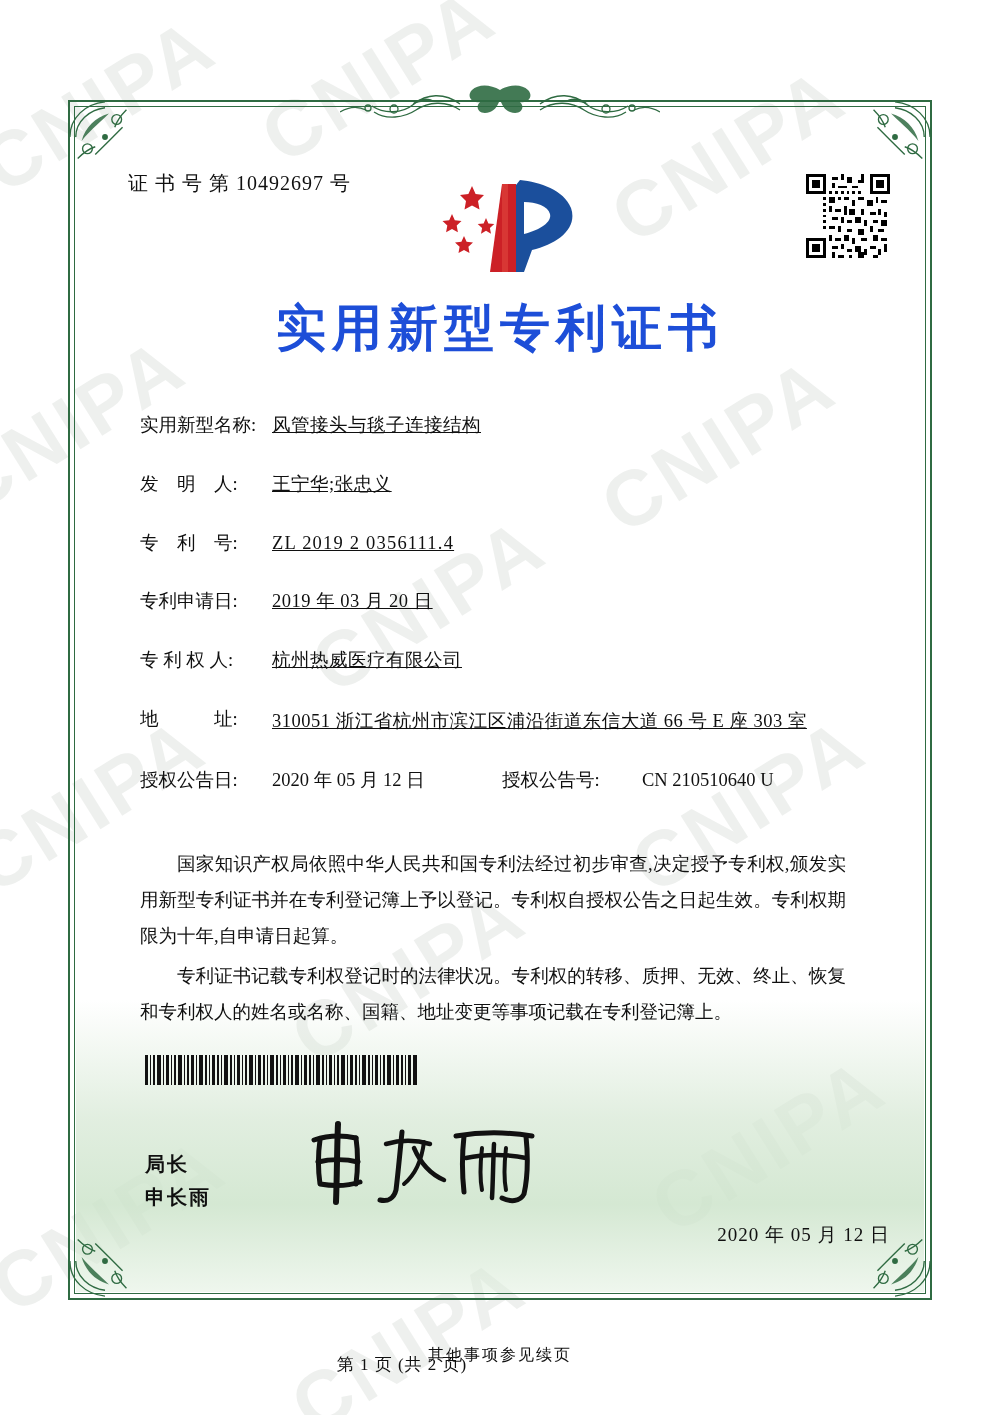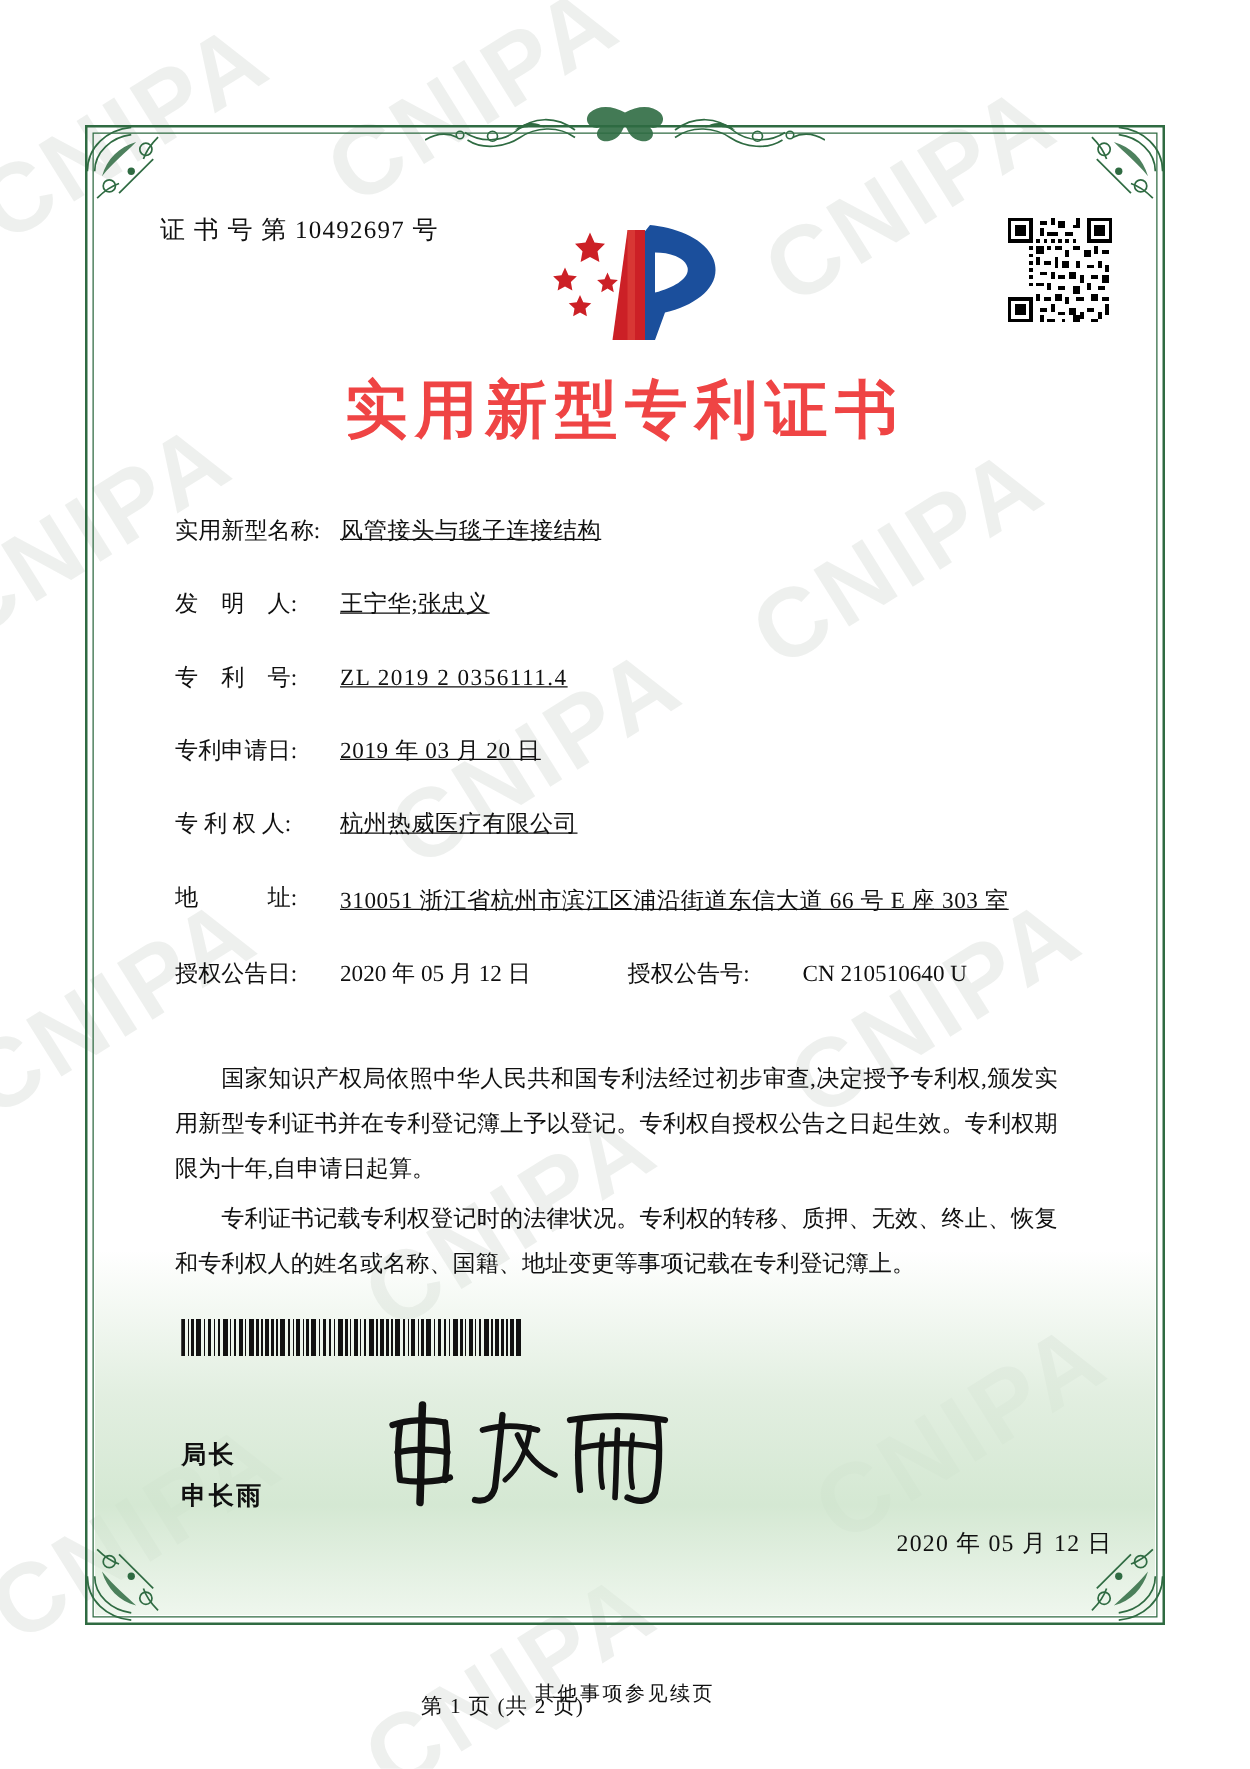--- a/index.html
+++ b/index.html
@@ -128,21 +128,21 @@
   #cert-title {
     position: absolute;
     left: 0;
     top: 295px;
     width: 1000px;
     text-align: center;
     font-size: 50px;
     font-weight: bold;
     letter-spacing: 6px;
     font-family: "DejaVu Serif", "Liberation Serif", serif;
-    color: #ef4444;
+    color: #1d4ed8;
   }
 
   
   #fields {
     position: absolute;
     left: 140px;
     top: 412px;
     width: 700px;
     font-size: 18.5px;
     line-height: 1.5;

